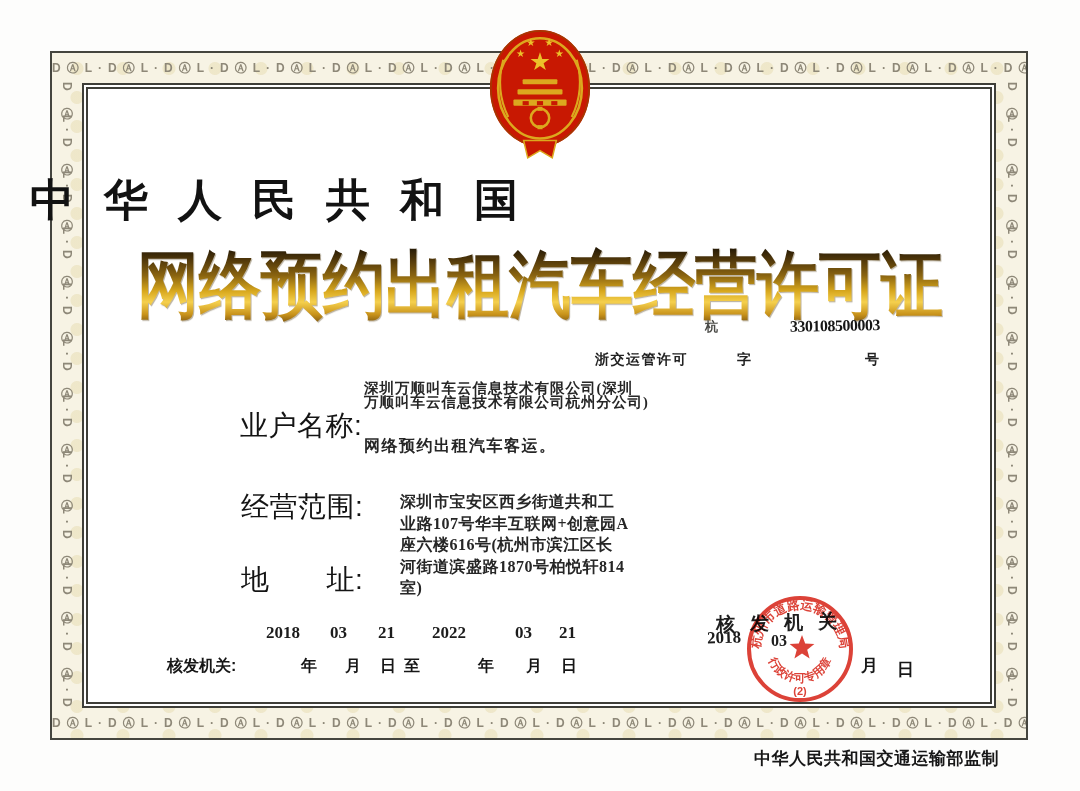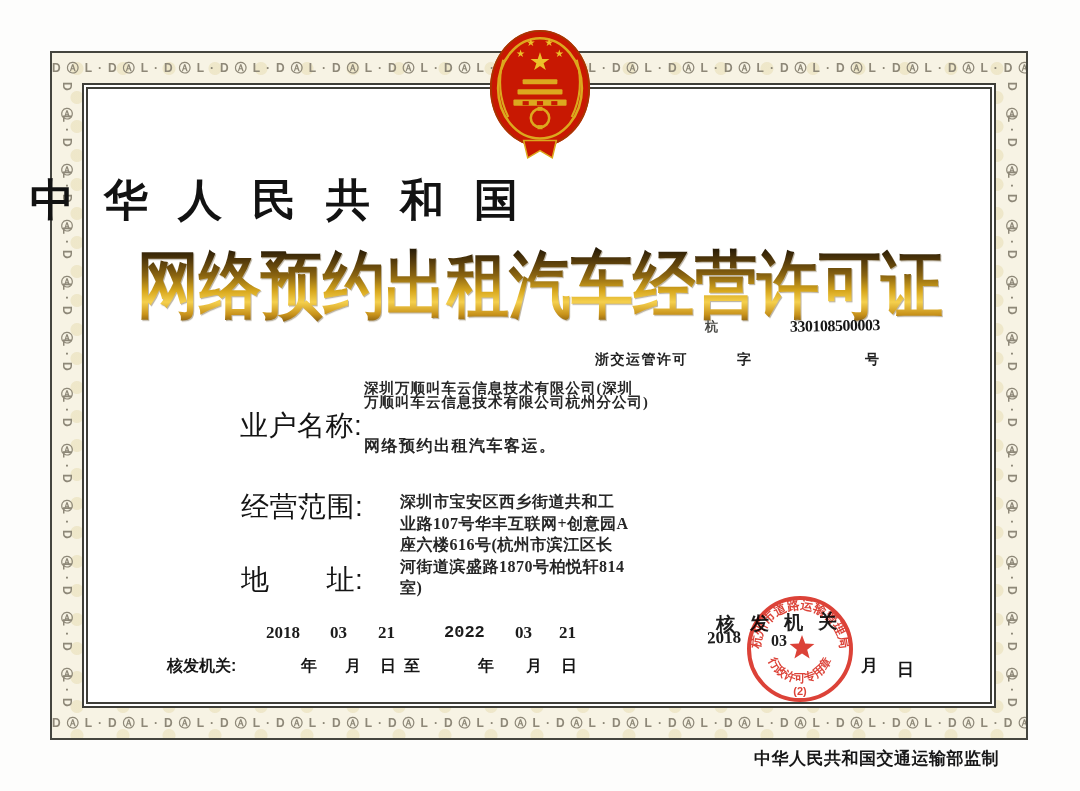--- a/index.html
+++ b/index.html
@@ -135,21 +135,21 @@
   <div class="t tval pre addr-value">深圳市宝安区西乡街道共和工
 业路107号华丰互联网+创意园A
 座六楼616号(杭州市滨江区长
 河街道滨盛路1870号柏悦轩814
 室)</div>
 
   <span class="t vunit" style="left:167px;top:656px;font-size:16px;">核发机关:</span>
   <span class="t vnum" style="left:266px;">2018</span>
   <span class="t vnum" style="left:330px;">03</span>
   <span class="t vnum" style="left:378px;">21</span>
-  <span class="t vnum" style="left:444px;font-family:Liberation Mono, monospace;">2022</span>
+  <span class="t vnum" style="left:432px;">2022</span>
   <span class="t vnum" style="left:515px;">03</span>
   <span class="t vnum" style="left:559px;">21</span>
   <span class="t vunit" style="left:301px;">年</span>
   <span class="t vunit" style="left:345px;">月</span>
   <span class="t vunit" style="left:380px;">日</span>
   <span class="t vunit" style="left:404px;">至</span>
   <span class="t vunit" style="left:478px;">年</span>
   <span class="t vunit" style="left:526px;">月</span>
   <span class="t vunit" style="left:561px;">日</span>
 

